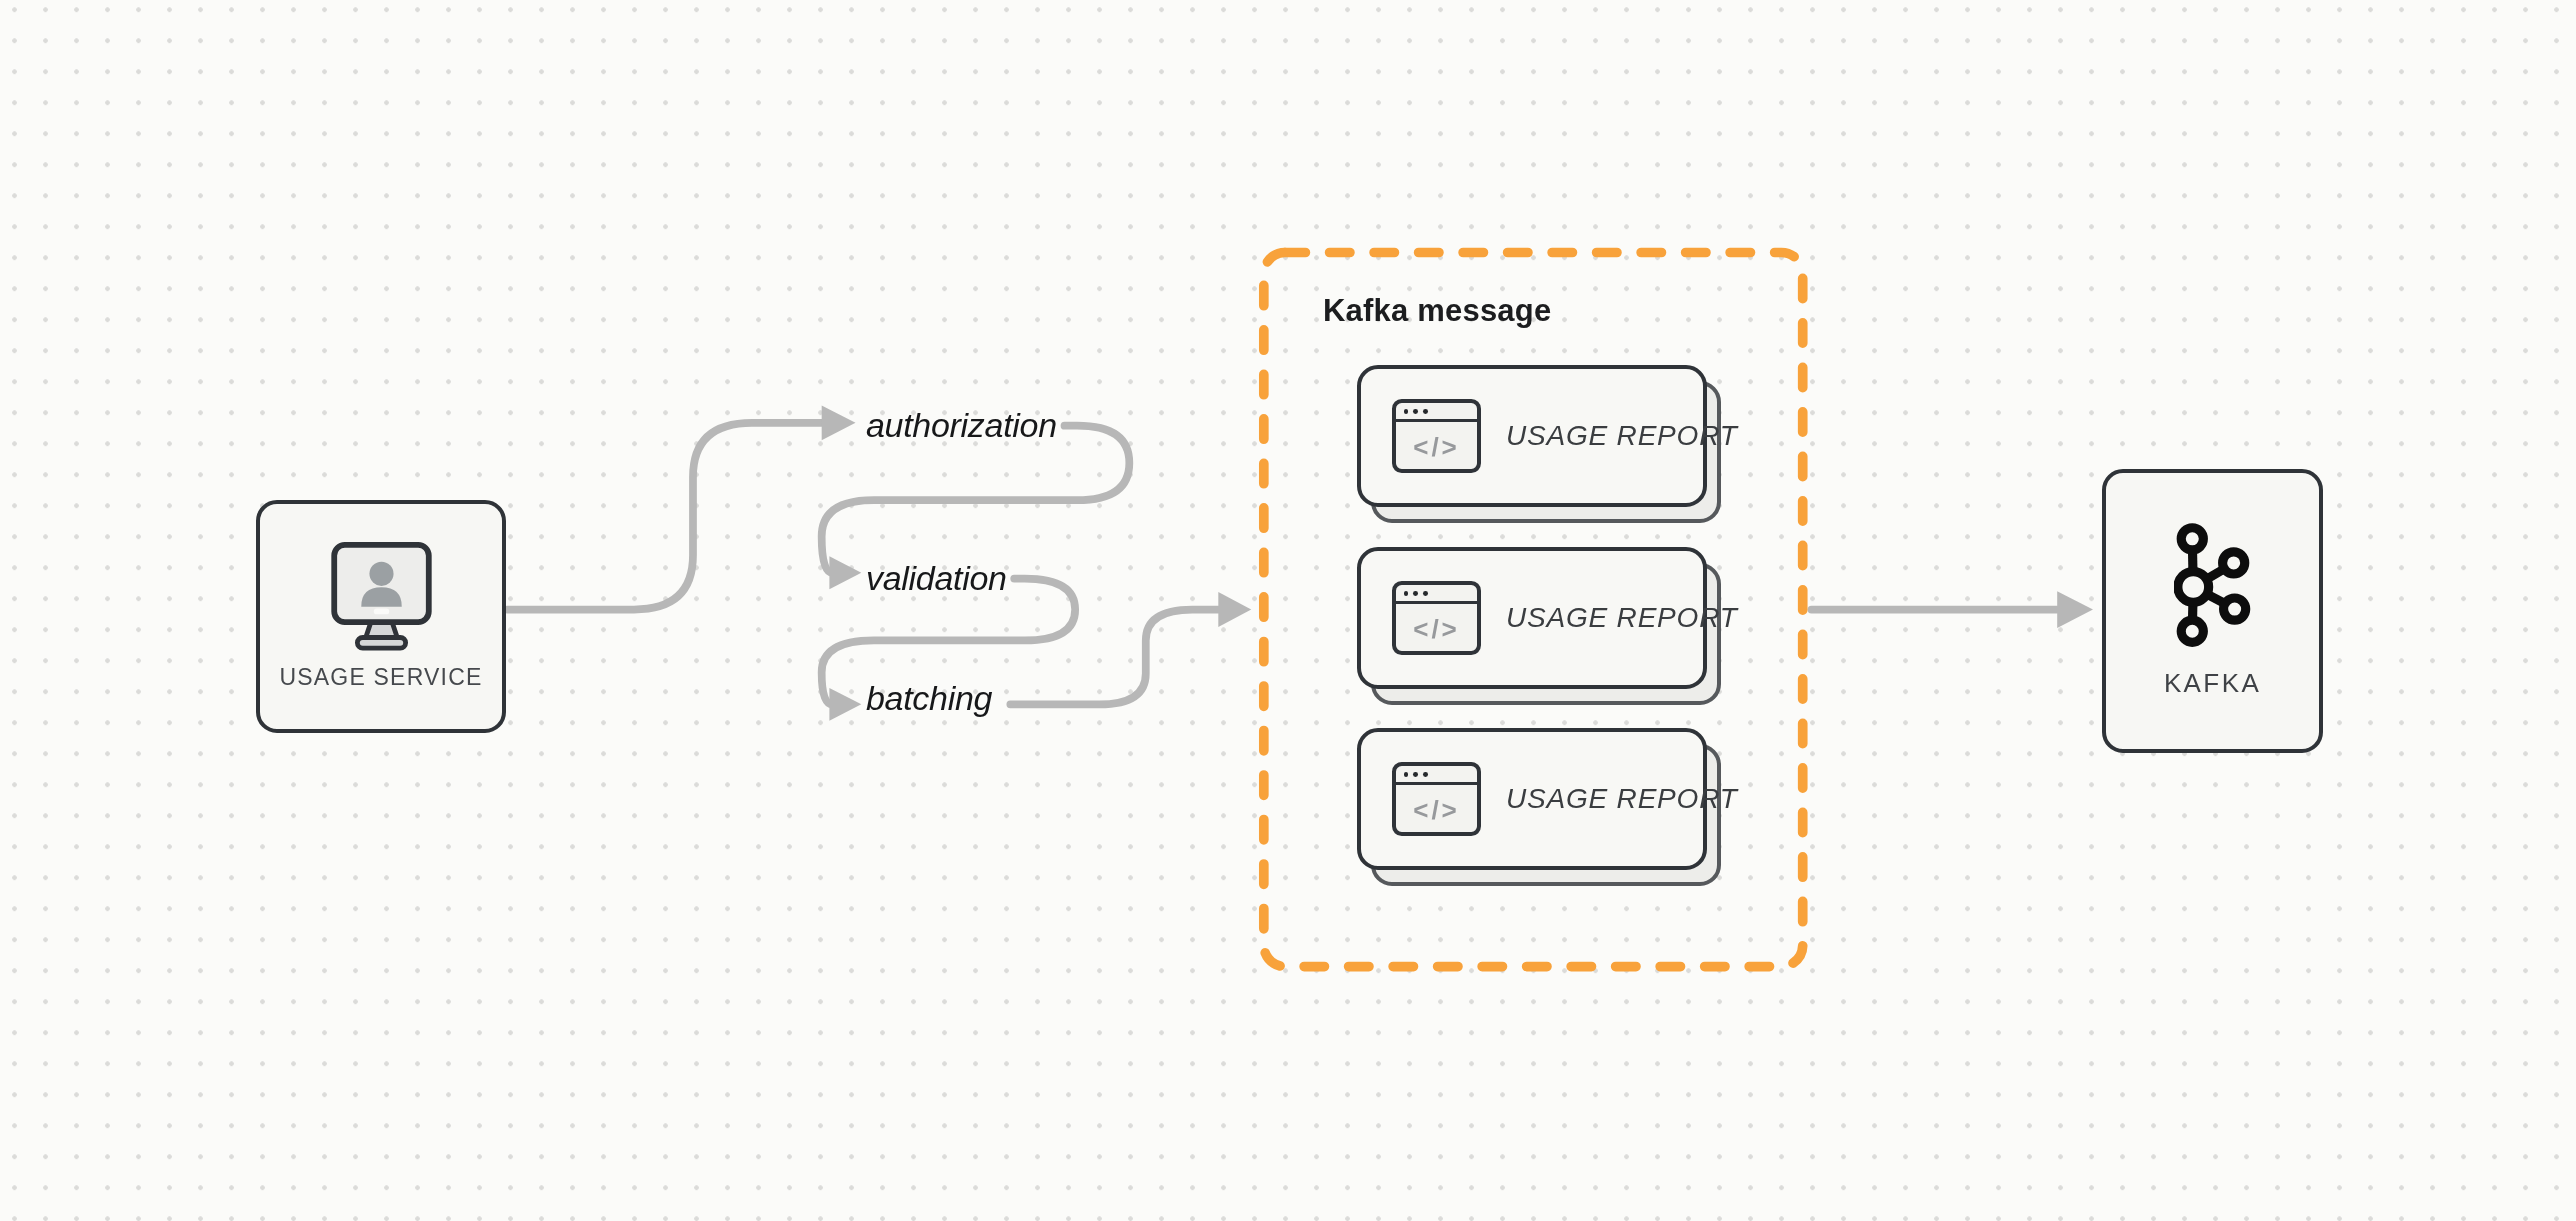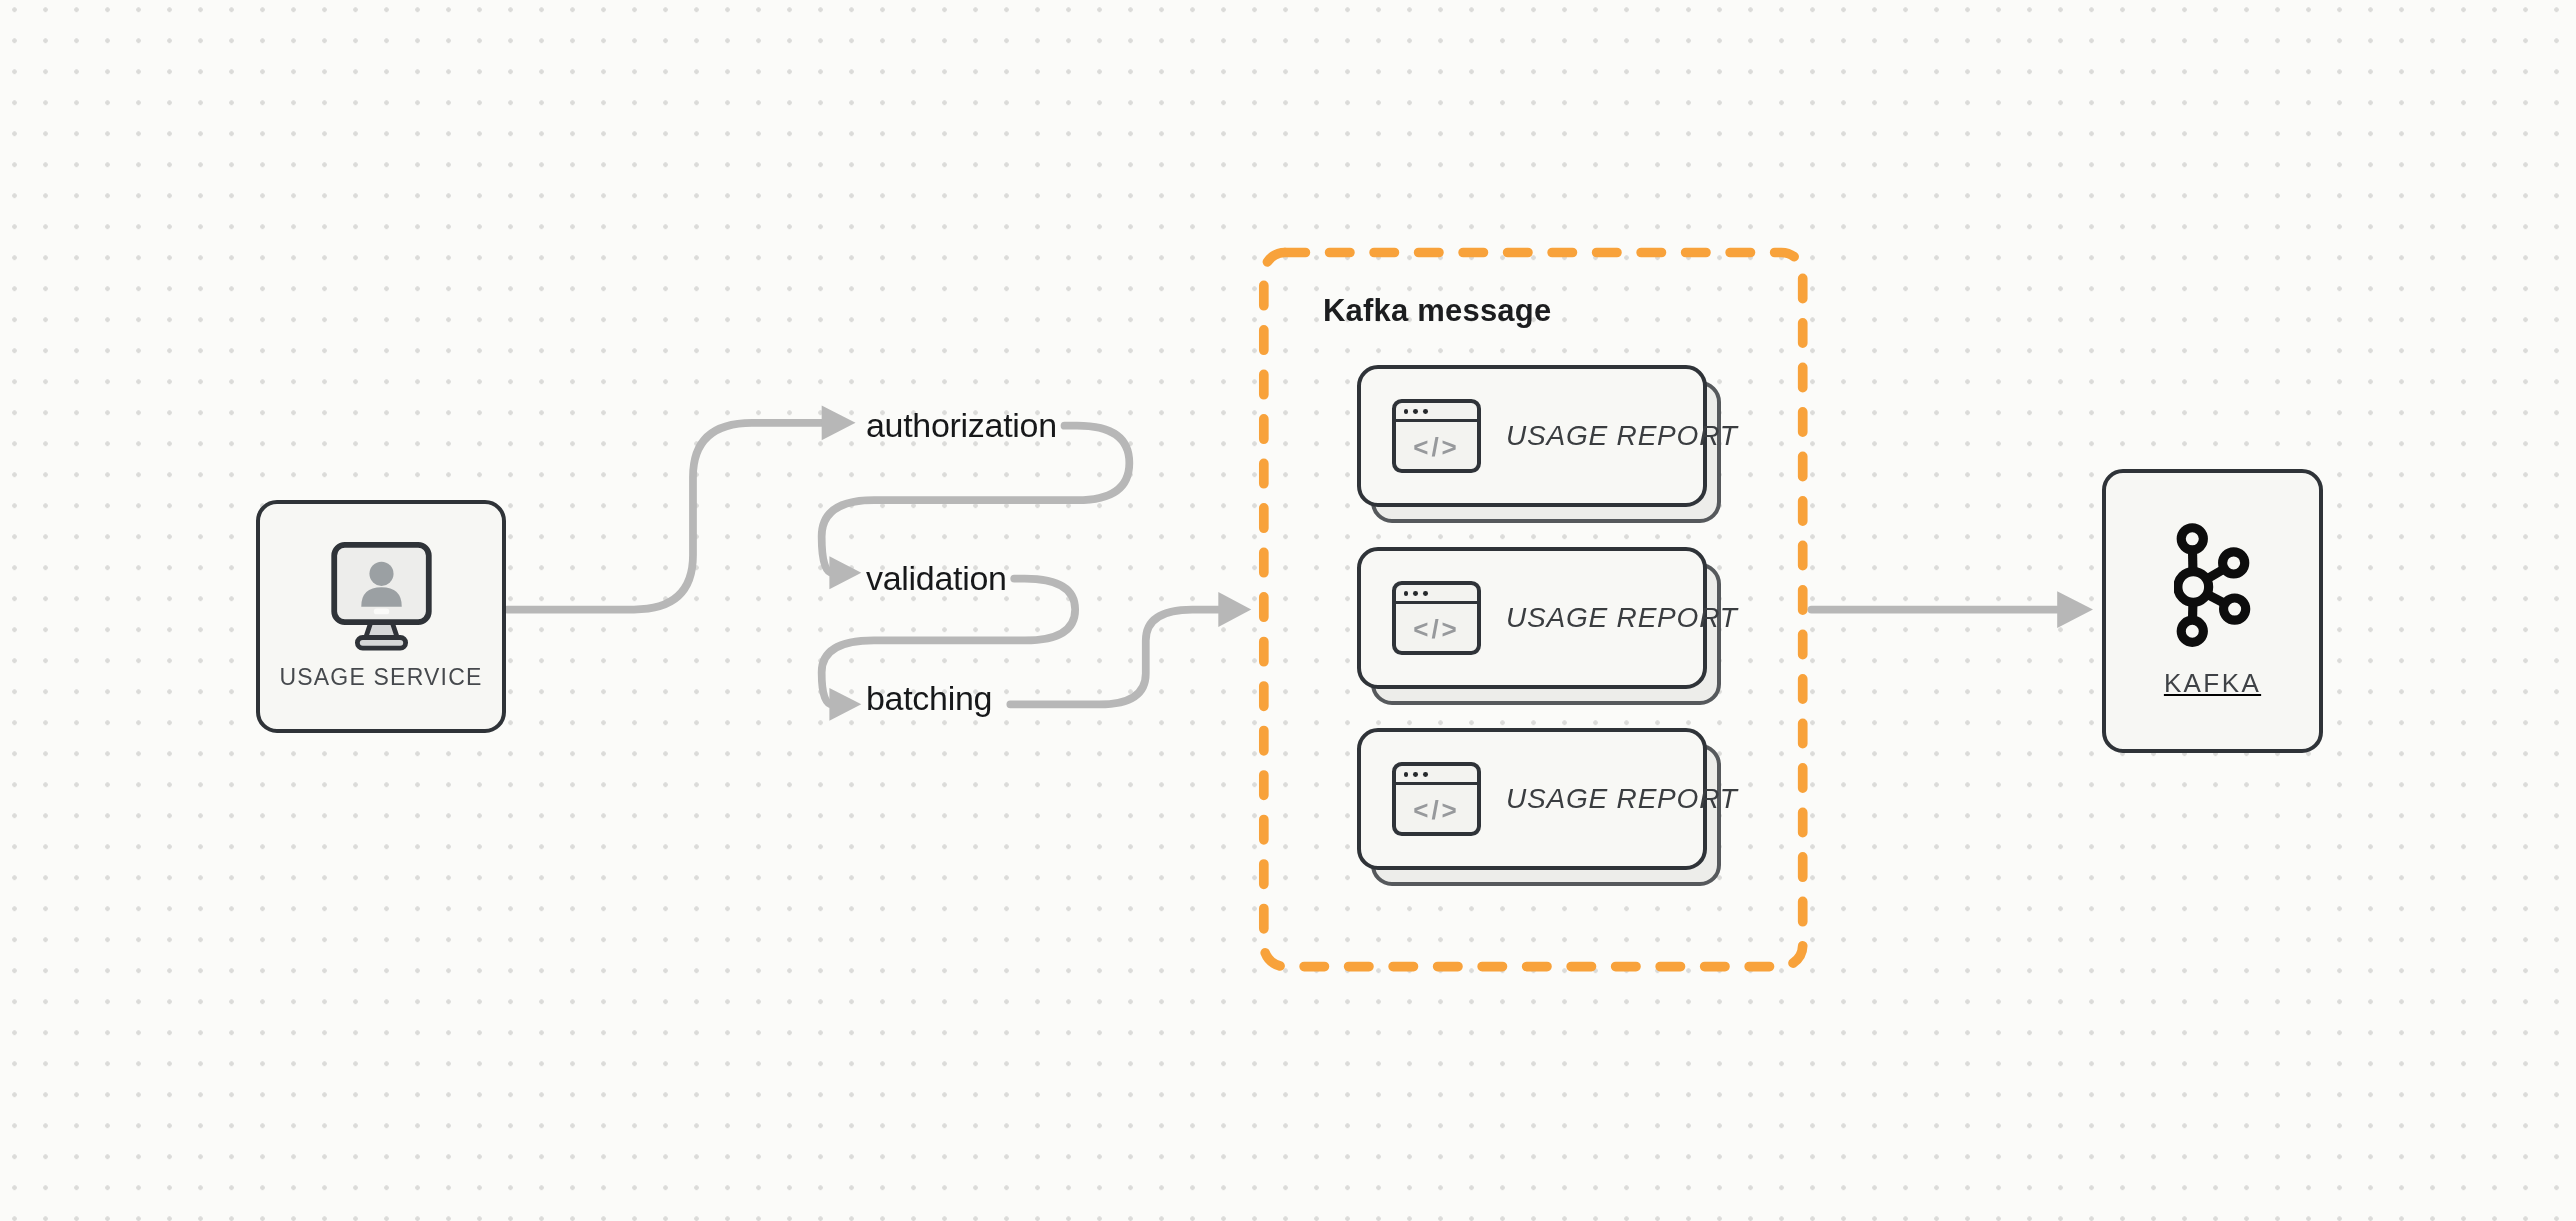--- a/index.html
+++ b/index.html
@@ -32,40 +32,41 @@
     box-sizing: border-box;
     background: #F7F7F4;
     border: 4.8px solid #2F3338;
     border-radius: 21px;
     display: flex;
     flex-direction: column;
     align-items: center;
     justify-content: center;
   }
   .node-usage-service { left: 256px; top: 500px; width: 250px; height: 233px; gap: 11.6px; }
-  .node-kafka         { left: 2102px; top: 469px; width: 221px; height: 284px; gap: 19.4px; text-decoration: underline; }
+  .node-kafka         { left: 2102px; top: 469px; width: 221px; height: 284px; gap: 19.4px; }
   .node-label {
     font-size: 23px;
     letter-spacing: 1.2px;
     color: #46494D;
     white-space: nowrap;
   }
   .node-kafka .node-label { font-size: 26px; letter-spacing: 2.4px; color: #3F4246; }
 
   
   .step-label {
     position: absolute;
     left: 866px;
     height: 43px;
     line-height: 43px;
     font-size: 34px;
     font-weight: 500;
     letter-spacing: -0.3px;
     color: #17181A;
     white-space: nowrap;
+    font-style: italic;
   }
   .step-authorization { top: 404px; }
   .step-validation    { top: 557px; }
   .step-batching      { top: 677px; }
 
   
   .group-title {
     position: absolute;
     left: 1295px;
     top: 293px;

